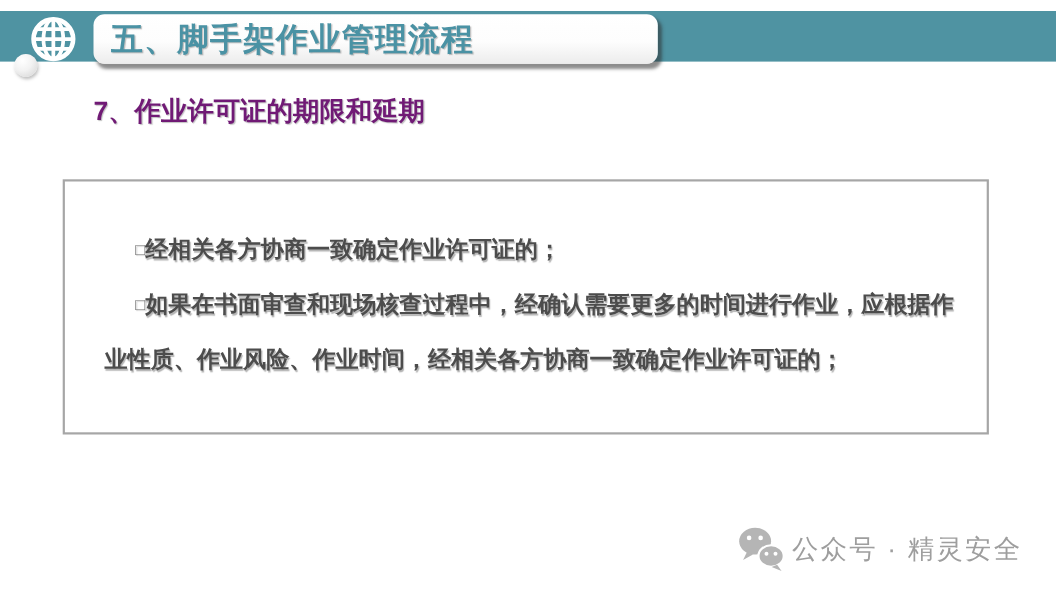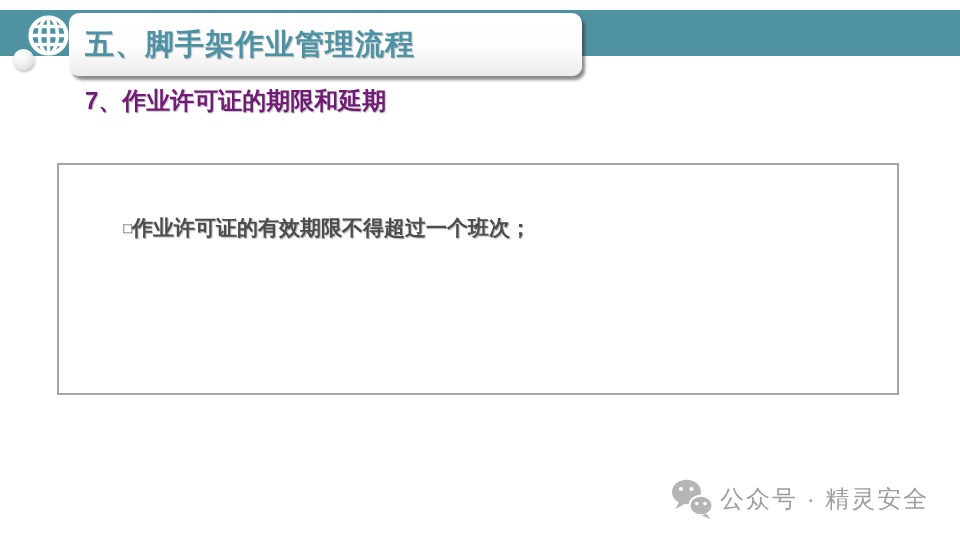--- a/index.html
+++ b/index.html
@@ -13,21 +13,21 @@
     position:absolute;left:0;top:10px;width:960px;height:46px;
     background:#4f93a2;
   }
   .globe{position:absolute;left:26px;top:13px;width:45px;height:45px;}
   .sphere{
     position:absolute;left:13px;top:49px;width:21px;height:21px;border-radius:50%;
     background:radial-gradient(circle at 35% 30%,#ffffff 0%,#f2f2f2 45%,#d2d2d2 100%);
     box-shadow:1px 2px 3px rgba(0,0,0,0.25);
   }
   .title-pill{
-    position:absolute;left:69px;top:13px;width:513px;height:63px;
+    position:absolute;left:85px;top:13px;width:513px;height:45px;
     background:linear-gradient(#ffffff 0%,#fdfdfd 55%,#ececec 100%);
     border-radius:10px;
     box-shadow:3px 4px 3px rgba(45,45,45,0.55);
     display:flex;align-items:center;
   }
   .title-pill .title-text{
     padding-left:16px;font-size:29px;font-weight:bold;color:#4a92a4;
     letter-spacing:1px;white-space:nowrap;
     text-shadow:1px 1px 1px rgba(0,0,0,0.25);
   }
@@ -78,21 +78,22 @@
 <div class="sphere"></div>
 
 <div class="title-pill">
   <span class="title-text">五、脚手架作业管理流程</span>
 </div>
 
 <div class="subtitle">7、作业许可证的期限和延期</div>
 
 <div class="content-box">
   <div class="content-inner">
-    <p><span class="bullet">□</span><span>作业许可证的有效期限不得超过一个班次；</span></p>
+    <p><span class="bullet">□</span><span>经相关各方协商一致确定作业许可证的；</span></p>
+    <p><span class="bullet">□</span><span>如果在书面审查和现场核查过程中，经确认需要更多的时间进行作业，应根据作业性质、作业风险、作业时间，经相关各方协商一致确定作业许可证的；</span></p>
   </div>
 </div>
 
 <div class="wechat-mark">
   <svg class="wechat-icon" viewBox="0 0 45 42" aria-hidden="true">
     <g fill="#b5b5b5">
       <ellipse cx="16.5" cy="14" rx="14.5" ry="12.2"></ellipse>
       <path d="M9 24 L5.5 31 L14.5 26 Z"></path>
     </g>
     <circle cx="11" cy="11" r="2.1" fill="#ffffff"></circle>

